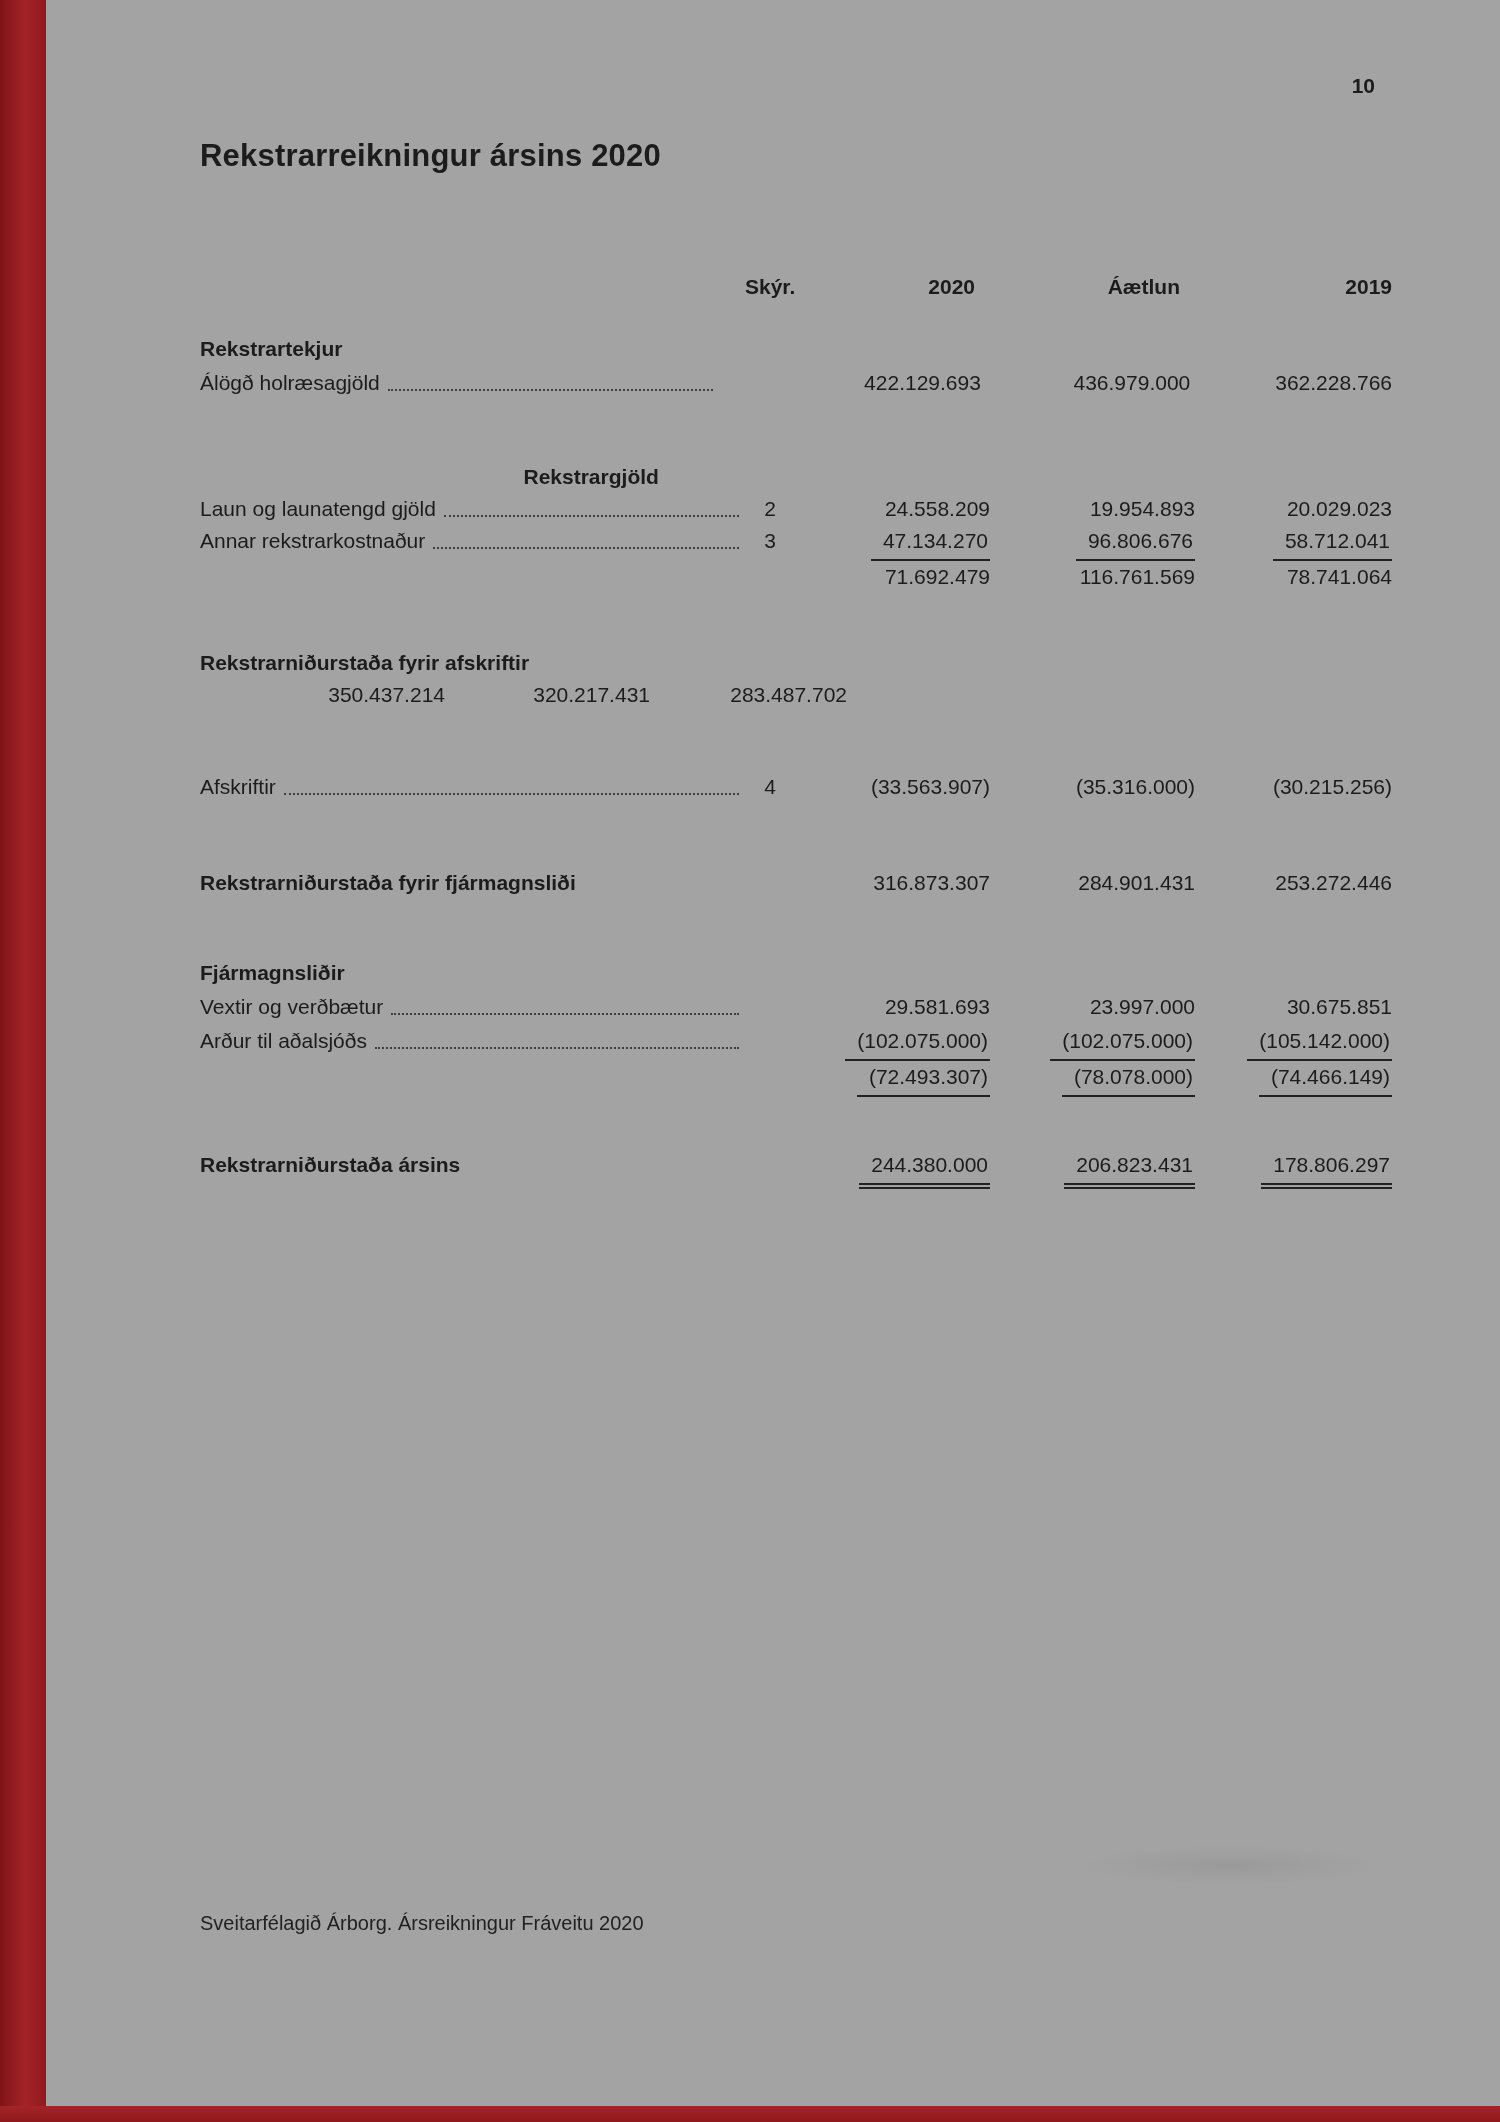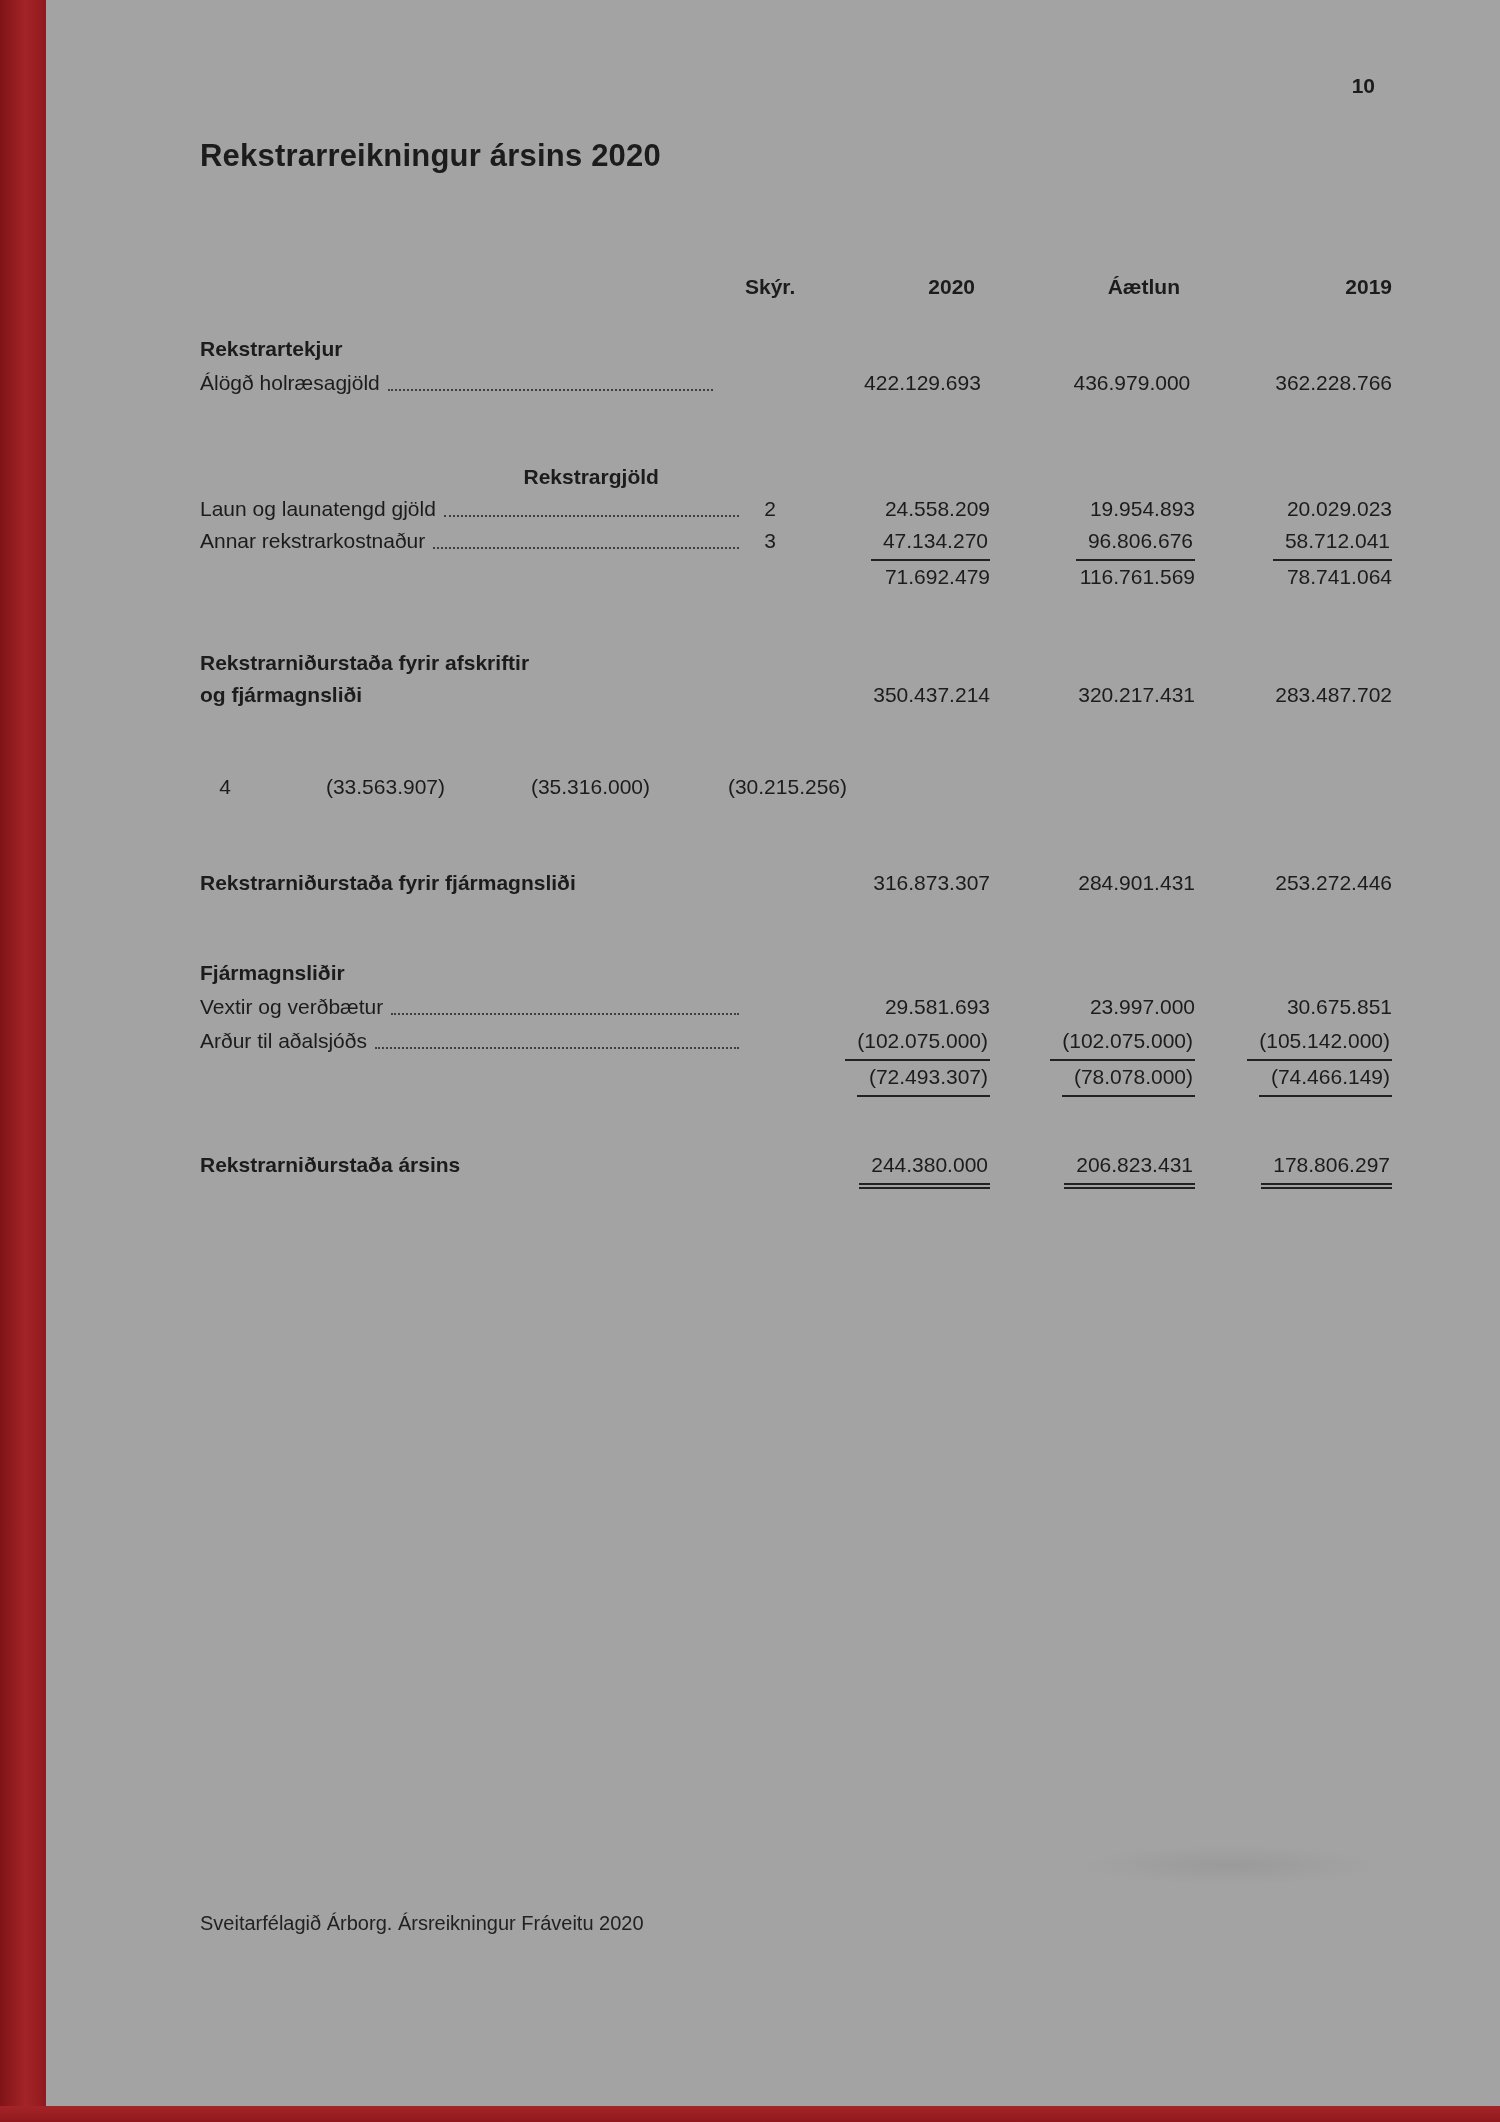--- a/index.html
+++ b/index.html
@@ -135,28 +135,31 @@
     <div class="cell-skyr"></div>
     <div class="cell-a">71.692.479</div>
     <div class="cell-b">116.761.569</div>
     <div class="cell-c">78.741.064</div>
   </div>
 
   <div class="trow bold" style="top:648px;">
     <div class="cell-label">Rekstrarniðurstaða fyrir afskriftir</div>
   </div>
   <div class="trow" style="top:680px;">
-    <div class="cell-label bold">og fjármagnsliði</div>
     <div class="cell-skyr"></div>
     <div class="cell-a">350.437.214</div>
     <div class="cell-b">320.217.431</div>
     <div class="cell-c">283.487.702</div>
   </div>
 
   <div class="trow" style="top:772px;">
+    <div class="cell-label">
+      <span>Afskriftir</span>
+      <div class="dots"></div>
+    </div>
     <div class="cell-skyr">4</div>
     <div class="cell-a">(33.563.907)</div>
     <div class="cell-b">(35.316.000)</div>
     <div class="cell-c">(30.215.256)</div>
   </div>
 
   <div class="trow" style="top:868px;">
     <div class="cell-label bold">Rekstrarniðurstaða fyrir fjármagnsliði</div>
     <div class="cell-skyr"></div>
     <div class="cell-a">316.873.307</div>

